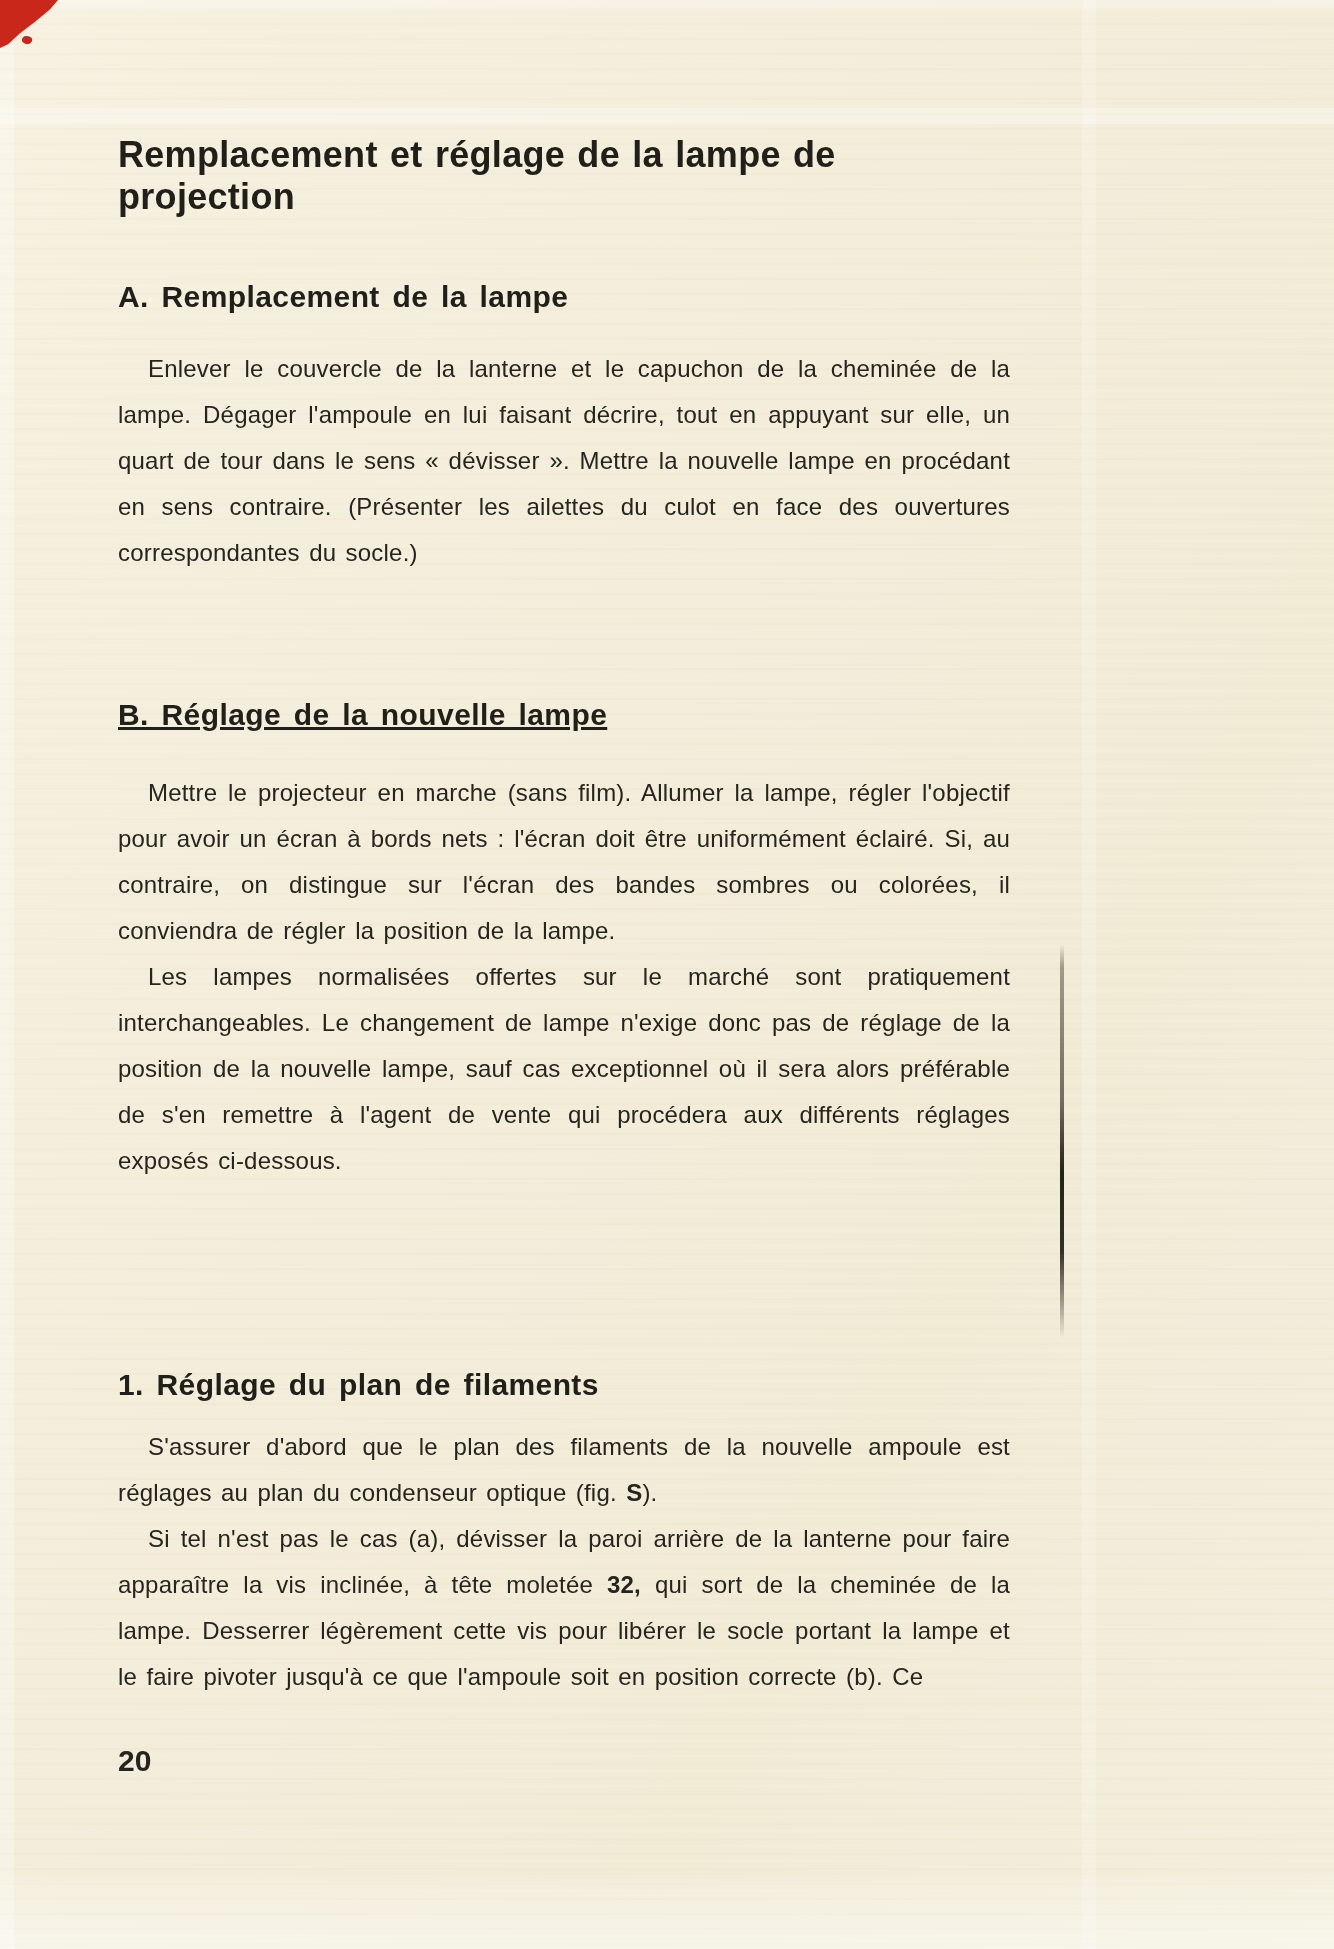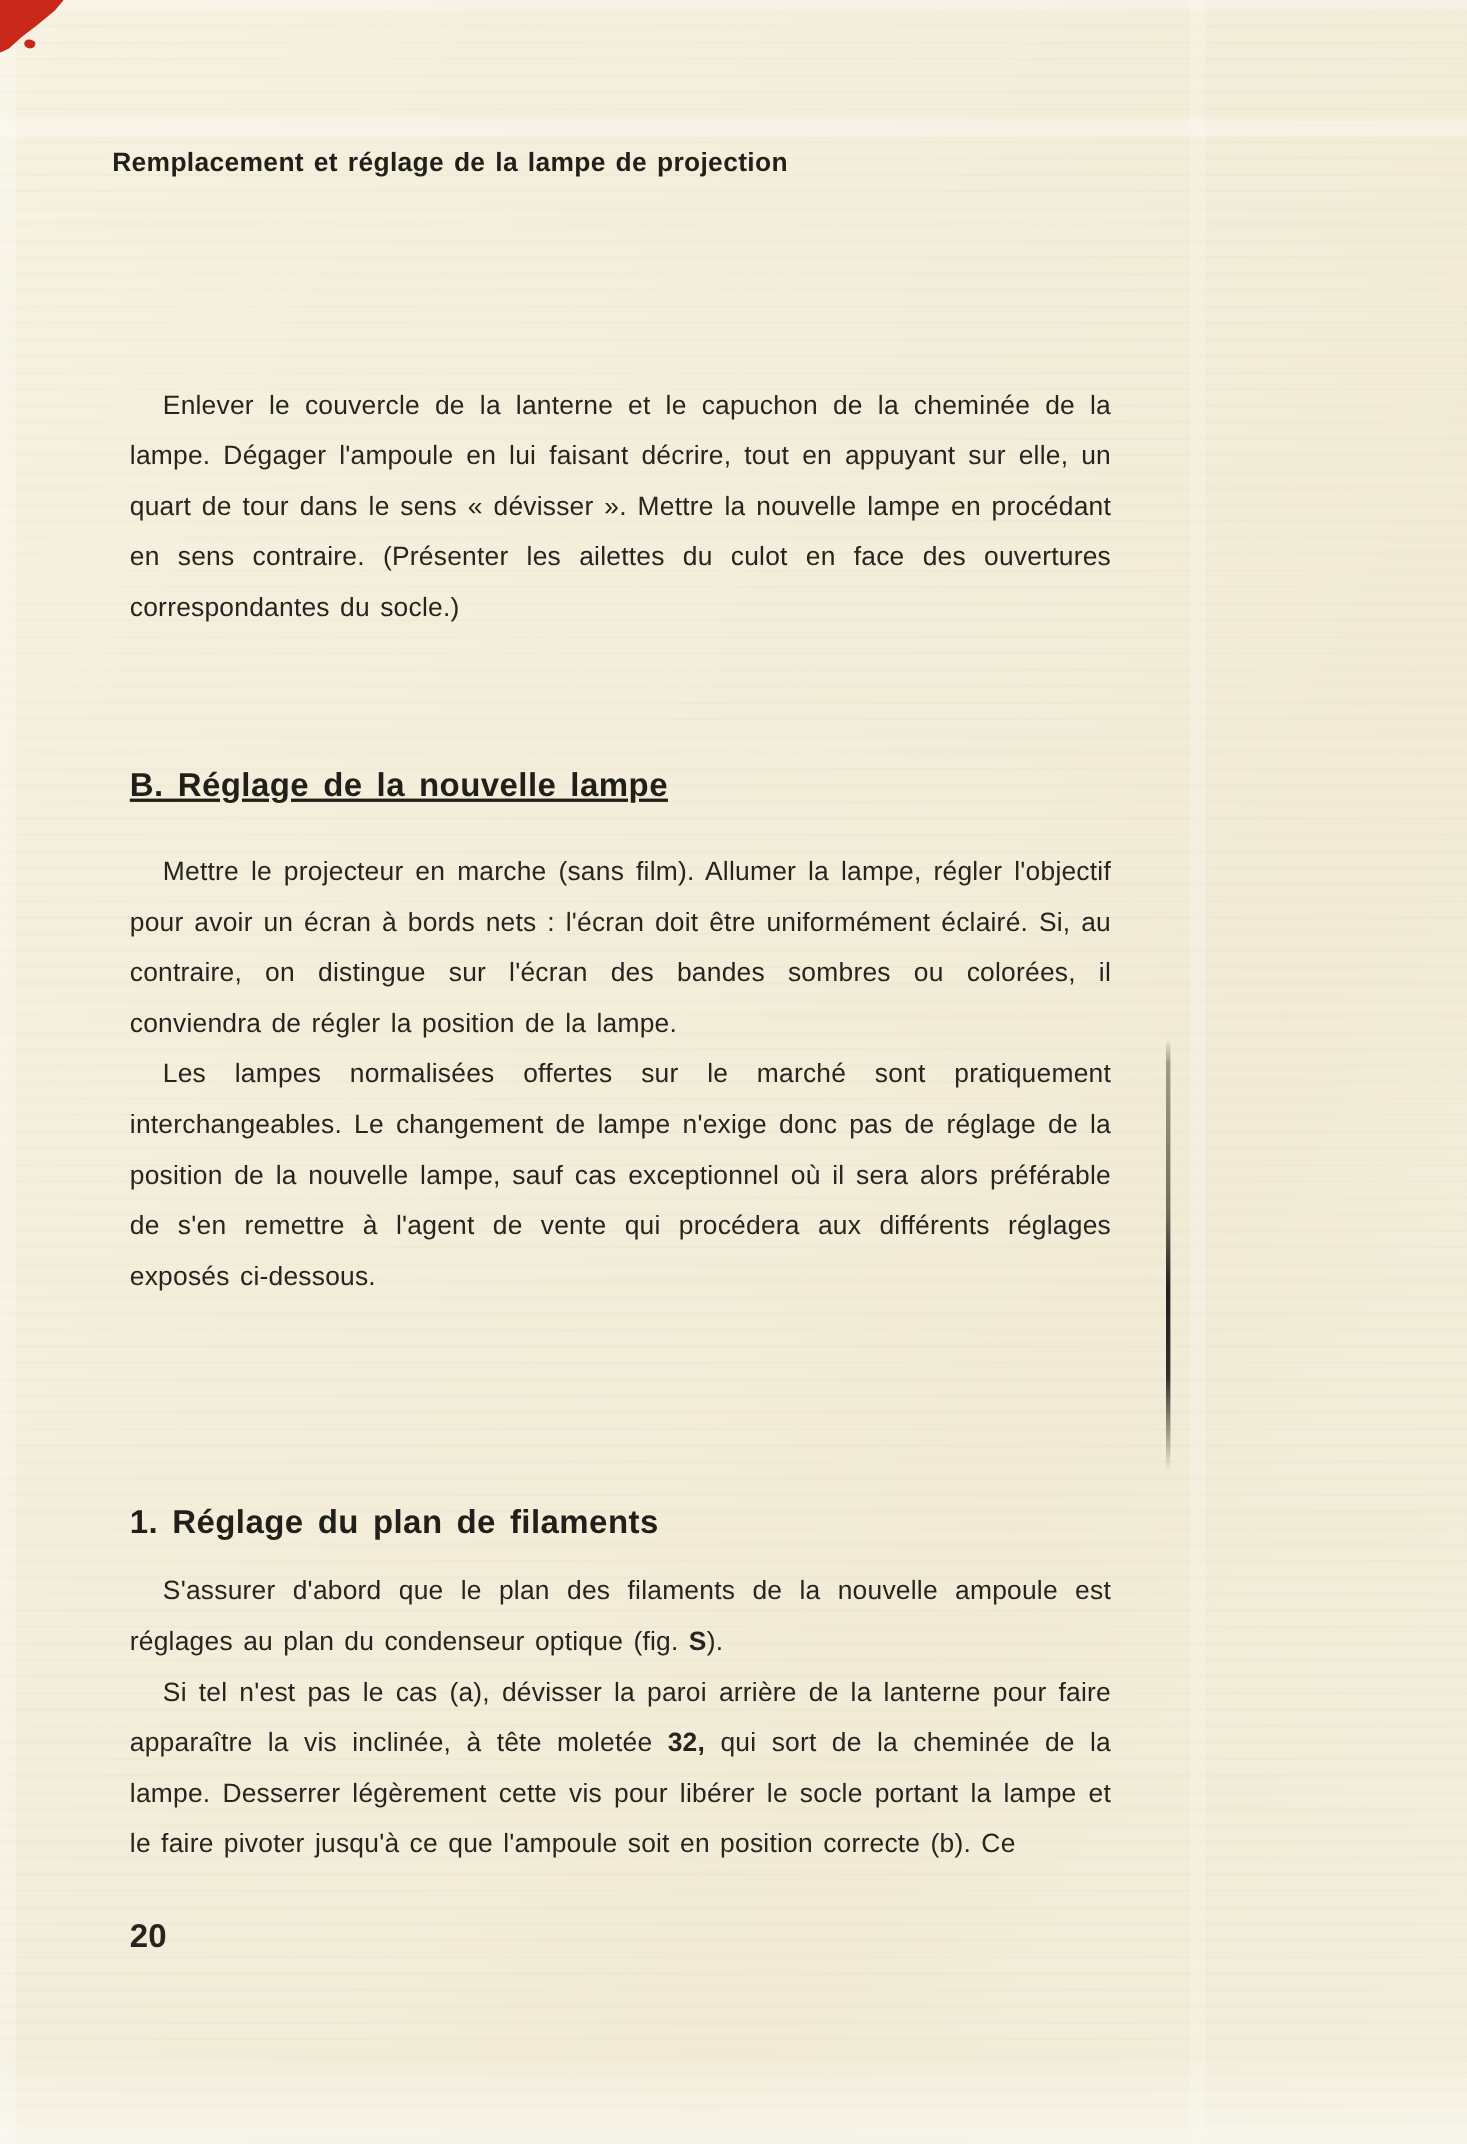--- a/index.html
+++ b/index.html
@@ -46,22 +46,22 @@
   .scan-line {
     position: absolute; left: 1060px; top: 944px; width: 4px; height: 394px;
     border-radius: 2px;
     background: linear-gradient(to bottom,
       rgba(60,55,45,0) 0%, rgba(60,55,45,0.45) 6%,
       rgba(45,40,32,0.65) 40%, rgba(18,16,12,0.92) 58%,
       rgba(18,16,12,0.85) 78%, rgba(60,55,45,0.4) 92%, rgba(60,55,45,0) 100%);
   }
   
   .doc-title {
-    position: absolute; left: 102px; top: 134px; width: 900px;
-    font-size: 24px; font-weight: bold; letter-spacing: 0.3px; word-spacing: 2px;
+    position: absolute; left: 118px; top: 134px; width: 900px;
+    font-size: 36px; font-weight: bold; letter-spacing: 0.3px; word-spacing: 2px;
     color: #211f1a; margin: 0;
   }
   .sec-heading {
     position: absolute; left: 118px; width: 892px;
     font-size: 30px; font-weight: bold; letter-spacing: 0.4px; word-spacing: 4px;
     color: #211f1a; margin: 0;
   }
   .heading-a { top: 280px; }
   .heading-b { top: 698px; text-decoration: underline; }
   .heading-1 { top: 1368px; }
@@ -93,20 +93,21 @@
   <div class="edge-strip band-upper"></div>
   <div class="edge-strip edge-right"></div>
   <div class="edge-strip band-bottom"></div>
 
   <div class="red-mark"></div>
   <div class="red-mark-dot"></div>
   <div class="scan-line"></div>
 
   <h1 class="doc-title">Remplacement et réglage de la lampe de projection</h1>
 
+  <h2 class="sec-heading heading-a">A. Remplacement de la lampe</h2>
   <div class="paras paras-a">
     <p><span>Enlever le couvercle de la lanterne et le capuchon de la cheminée de la lampe. Dégager l'ampoule en lui faisant décrire, tout en appuyant sur elle, un quart de tour dans le sens « dévisser ». Mettre la nouvelle lampe en procédant en sens contraire. (Présenter les ailettes du culot en face des ouvertures correspondantes du socle.)</span></p>
   </div>
 
   <h2 class="sec-heading heading-b">B. Réglage de la nouvelle lampe</h2>
   <div class="paras paras-b">
     <p><span>Mettre le projecteur en marche (sans film). Allumer la lampe, régler l'objectif pour avoir un écran à bords nets : l'écran doit être uniformément éclairé. Si, au contraire, on distingue sur l'écran des bandes sombres ou colorées, il conviendra de régler la position de la lampe.</span></p>
     <p><span>Les lampes normalisées offertes sur le marché sont pratiquement interchangeables. Le changement de lampe n'exige donc pas de réglage de la position de la nouvelle lampe, sauf cas exceptionnel où il sera alors préférable de s'en remettre à l'agent de vente qui procédera aux différents réglages exposés ci-dessous.</span></p>
   </div>
 

